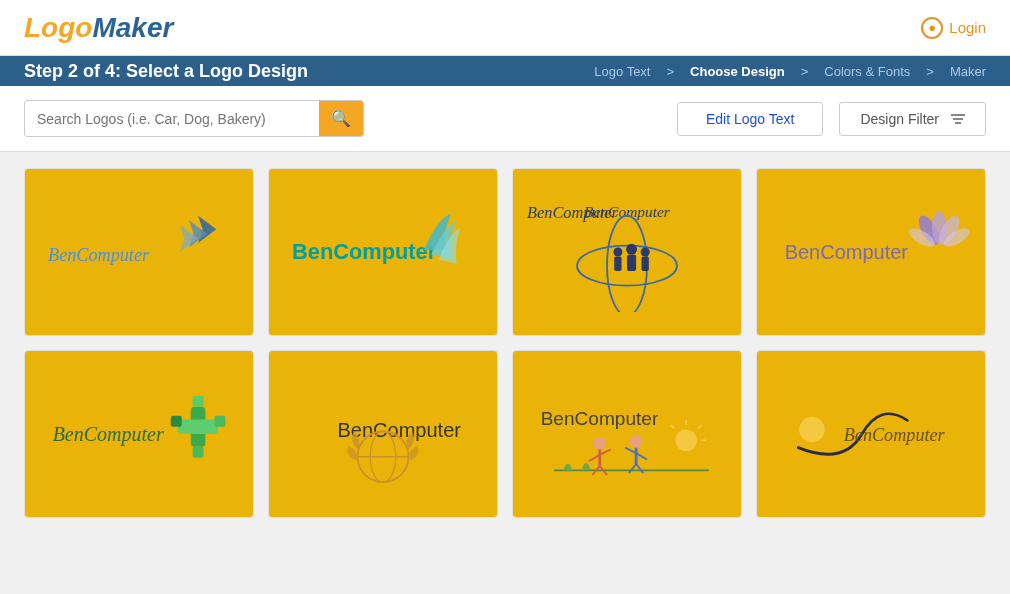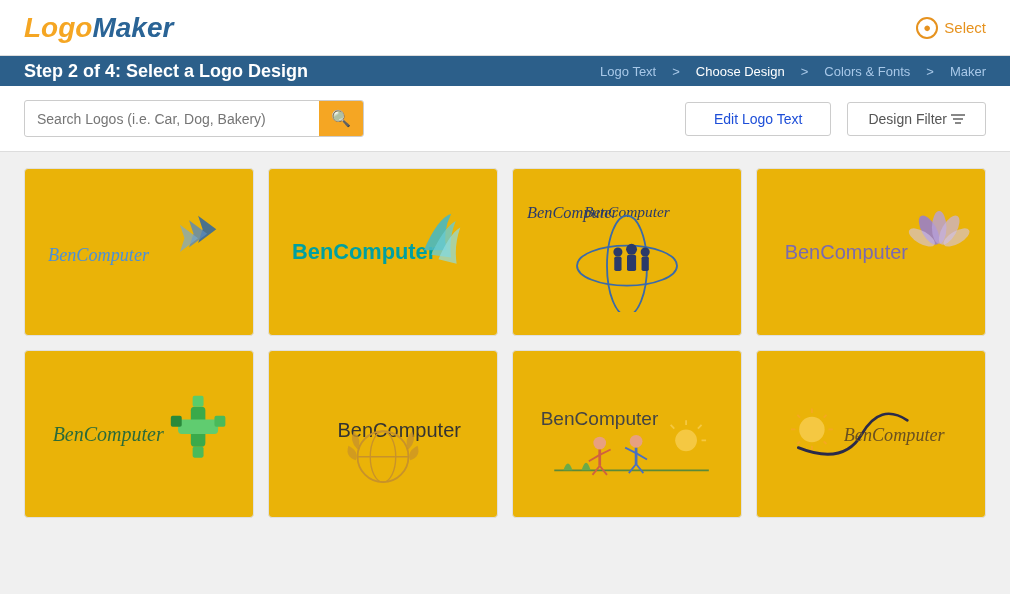--- a/index.html
+++ b/index.html
@@ -56,21 +56,21 @@
     }
     .breadcrumb {
       display: flex;
       align-items: center;
       gap: 16px;
       font-size: 13px;
       color: #a8c8e8;
     }
     .breadcrumb .active {
       color: #fff;
-      font-weight: normal;
+      font-weight: bold;
     }
     .breadcrumb .sep { color: #a8c8e8; }
 
     
     .toolbar {
       background: #fff;
       padding: 14px 24px;
       display: flex;
       align-items: center;
       gap: 16px;
@@ -114,21 +114,21 @@
     .design-filter-btn {
       border: 1px solid #ccc;
       background: #fff;
       padding: 8px 20px;
       font-size: 14px;
       color: #555;
       cursor: pointer;
       border-radius: 3px;
       display: flex;
       align-items: center;
-      gap: 4px;
+      gap: 12px;
     }
     .filter-icon {
       display: inline-flex;
       flex-direction: column;
       gap: 2px;
     }
     .filter-icon span {
       display: block;
       height: 2px;
       background: #888;
@@ -166,21 +166,21 @@
   </style>
 </head>
 <body>
 
 <div class="header">
   <div class="logo-text">
     <span class="logo-logo">Logo</span><span class="logo-maker">Maker</span>
   </div>
   <div class="login-area">
     <div class="login-icon">●</div>
-    <span>Select</span>
+    <span>Login</span>
   </div>
 </div>
 
 <div class="step-bar">
   <span class="step-title">Step 2 of 4: Select a Logo Design</span>
   <div class="breadcrumb">
     <span>Logo Text</span>
     <span class="sep">&gt;</span>
     <span class="active">Choose Design</span>
     <span class="sep">&gt;</span>

